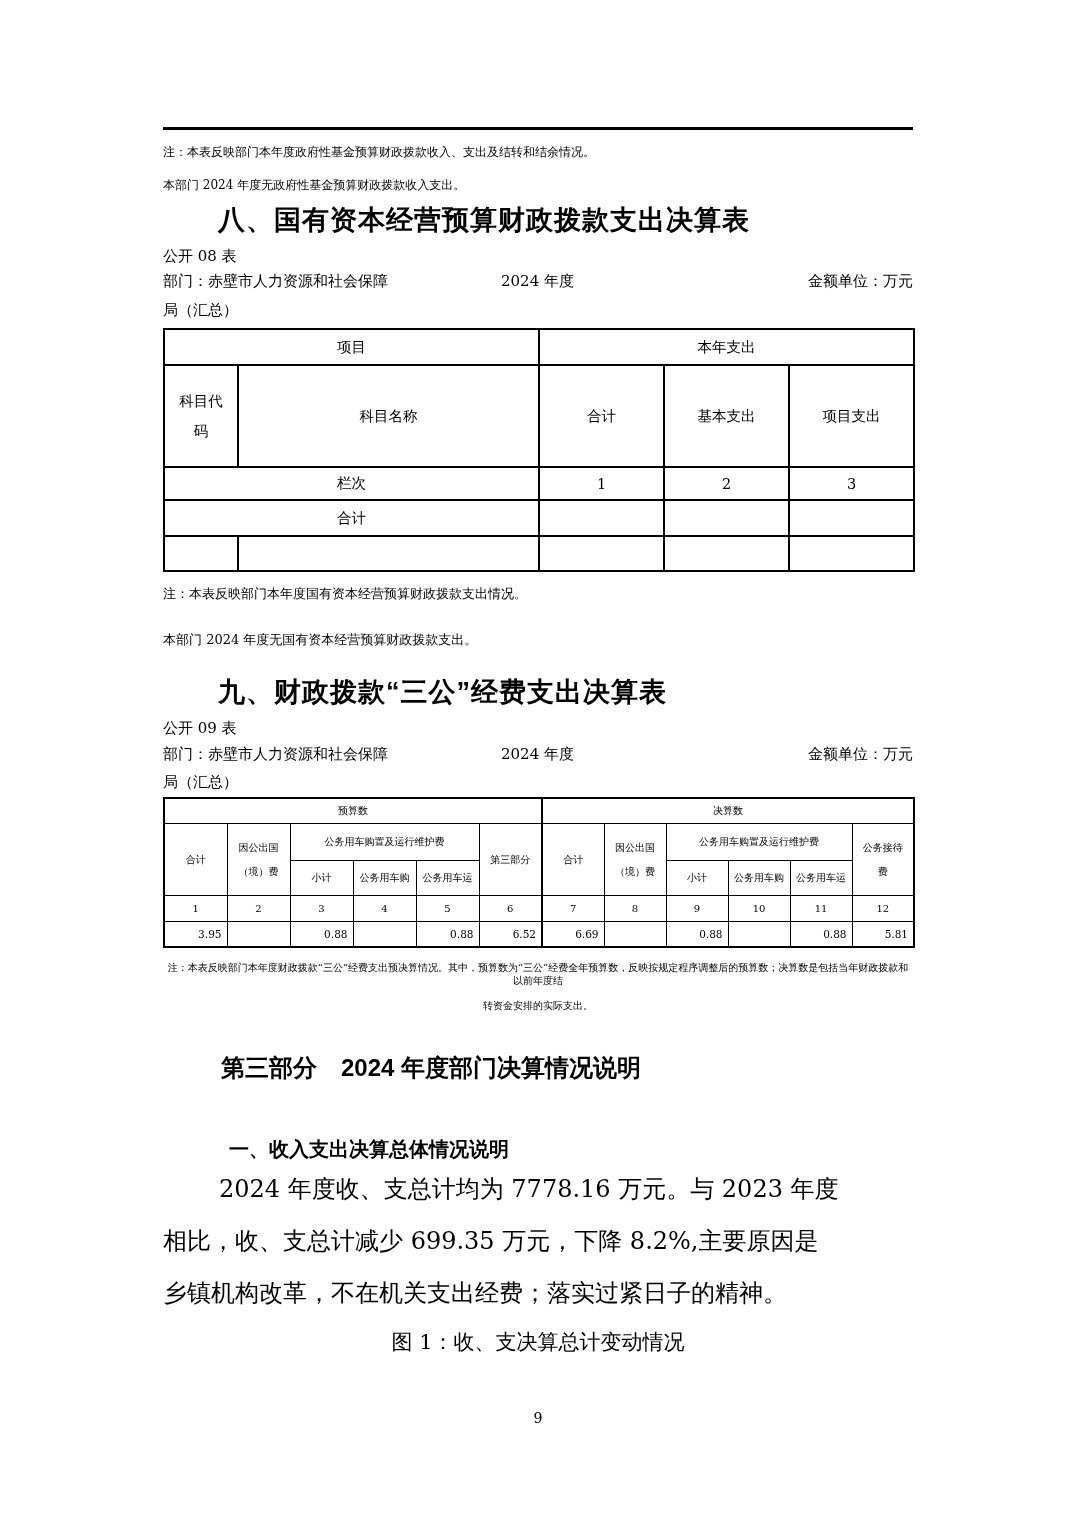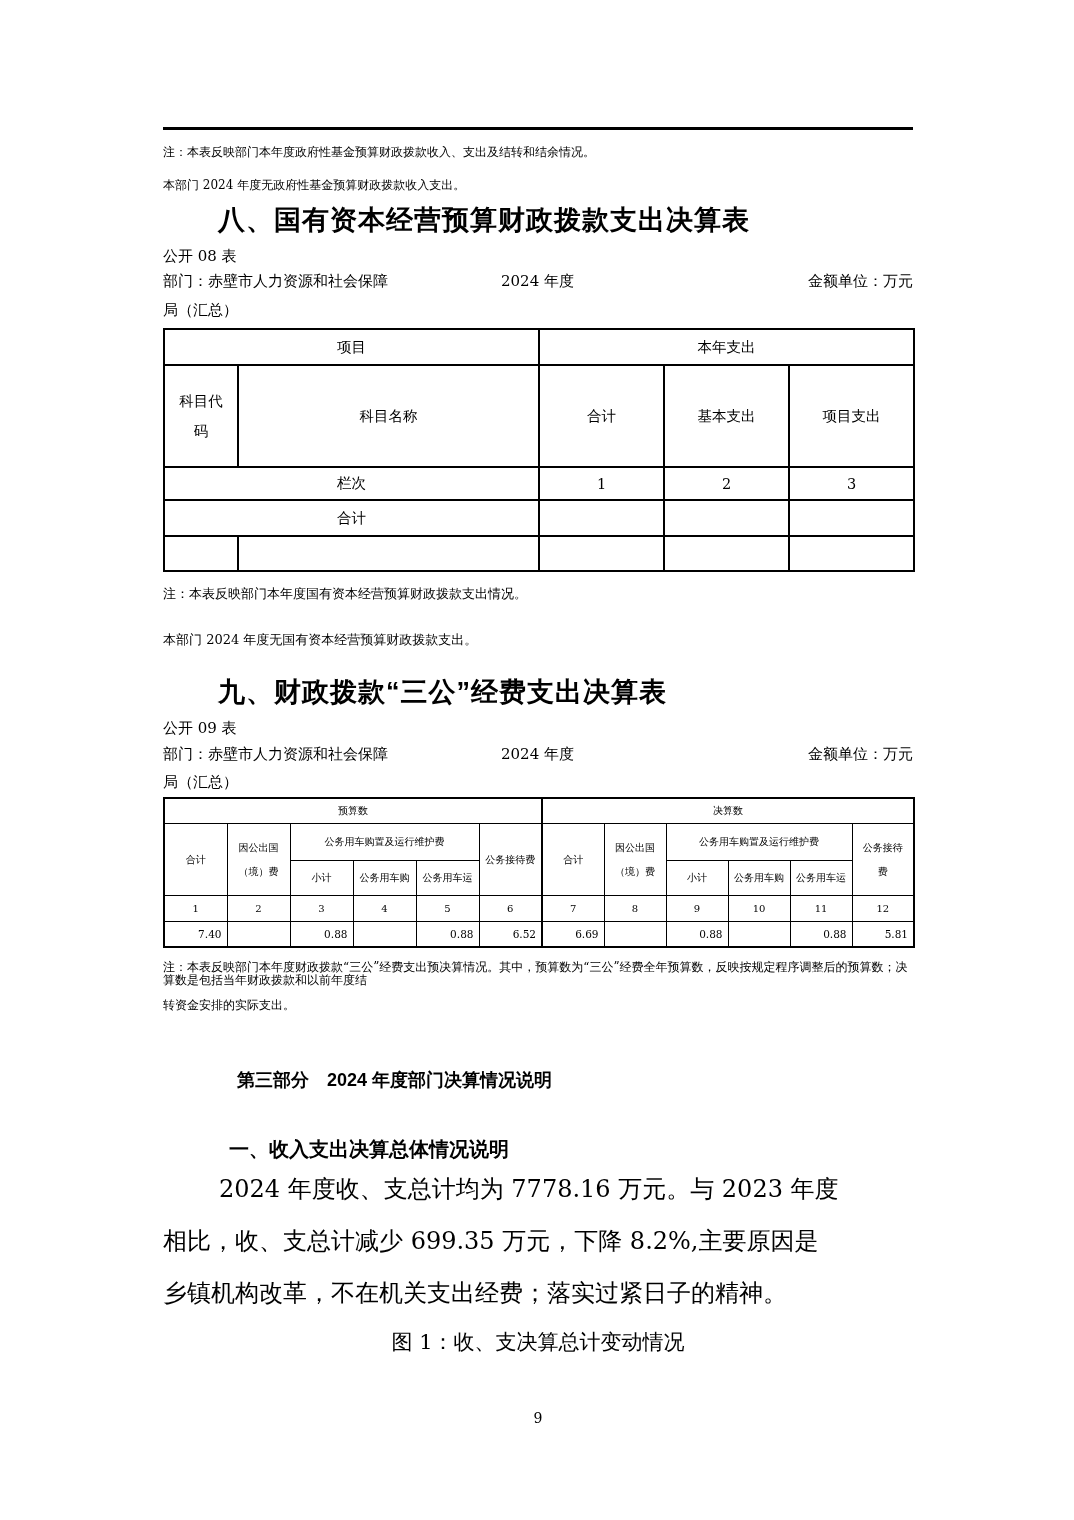--- a/index.html
+++ b/index.html
@@ -78,31 +78,31 @@
   }
   .tbl09 tr.g td   { height: 24px; }
   .tbl09 tr.h1r td { height: 36px; }
   .tbl09 tr.h2r td { height: 34px; }
   .tbl09 tr.rD td  { height: 25px; }
   .tbl09 tr.rE td  { height: 24px; }
   .tbl09 .hs { border-left: 2.5px solid #000; }
   .tbl09 .two-line span { display: block; line-height: 24px; }
   .tbl09 tr.rE td.num { text-align: right; padding-right: 5px; font-size: 10.5px; }
 
-  .tiny-note { font-size: 12px; line-height: 13px; }
+  .tiny-note { font-size: 10px; line-height: 13px; text-align: center; }
   .n-91 { top: 961px; }
   .n-92 { top: 999px; }
 
   .p3-title {
     top: 1052px;
     font-family: "Liberation Sans", "DejaVu Sans", sans-serif;
     font-weight: bold;
-    font-size: 18px;
+    font-size: 24px;
     padding-left: 58px;
-    margin: 16px;
+    margin: 0;
   }
   .p3-sub {
     top: 1128px;
     font-family: "Liberation Sans", "DejaVu Sans", sans-serif;
     font-weight: bold;
     font-size: 20px;
     padding-left: 58px;
     margin: 8px;
   }
   .para { top: 1163px; font-size: 24px; line-height: 52px; }
@@ -205,21 +205,21 @@
         <td colspan="6">预算数</td>
         <td colspan="6" class="hs">决算数</td>
       </tr>
       <tr class="h1r">
         <td rowspan="2">合计</td>
         <td rowspan="2" class="two-line">
           <span>因公出国</span>
           <span>（境）费</span>
         </td>
         <td colspan="3">公务用车购置及运行维护费</td>
-        <td rowspan="2">公务接待费</td>
+        <td rowspan="2">第三部分</td>
         <td rowspan="2" class="hs">合计</td>
         <td rowspan="2" class="two-line">
           <span>因公出国</span>
           <span>（境）费</span>
         </td>
         <td colspan="3">公务用车购置及运行维护费</td>
         <td rowspan="2" class="two-line">
           <span>公务接待</span>
           <span>费</span>
         </td>
@@ -240,21 +240,21 @@
         <td>5</td>
         <td>6</td>
         <td class="hs">7</td>
         <td>8</td>
         <td>9</td>
         <td>10</td>
         <td>11</td>
         <td>12</td>
       </tr>
       <tr class="rE">
-        <td class="num">7.40</td>
+        <td class="num">3.95</td>
         <td class="num"></td>
         <td class="num">0.88</td>
         <td class="num"></td>
         <td class="num">0.88</td>
         <td class="num">6.52</td>
         <td class="num hs">6.69</td>
         <td class="num"></td>
         <td class="num">0.88</td>
         <td class="num"></td>
         <td class="num">0.88</td>

